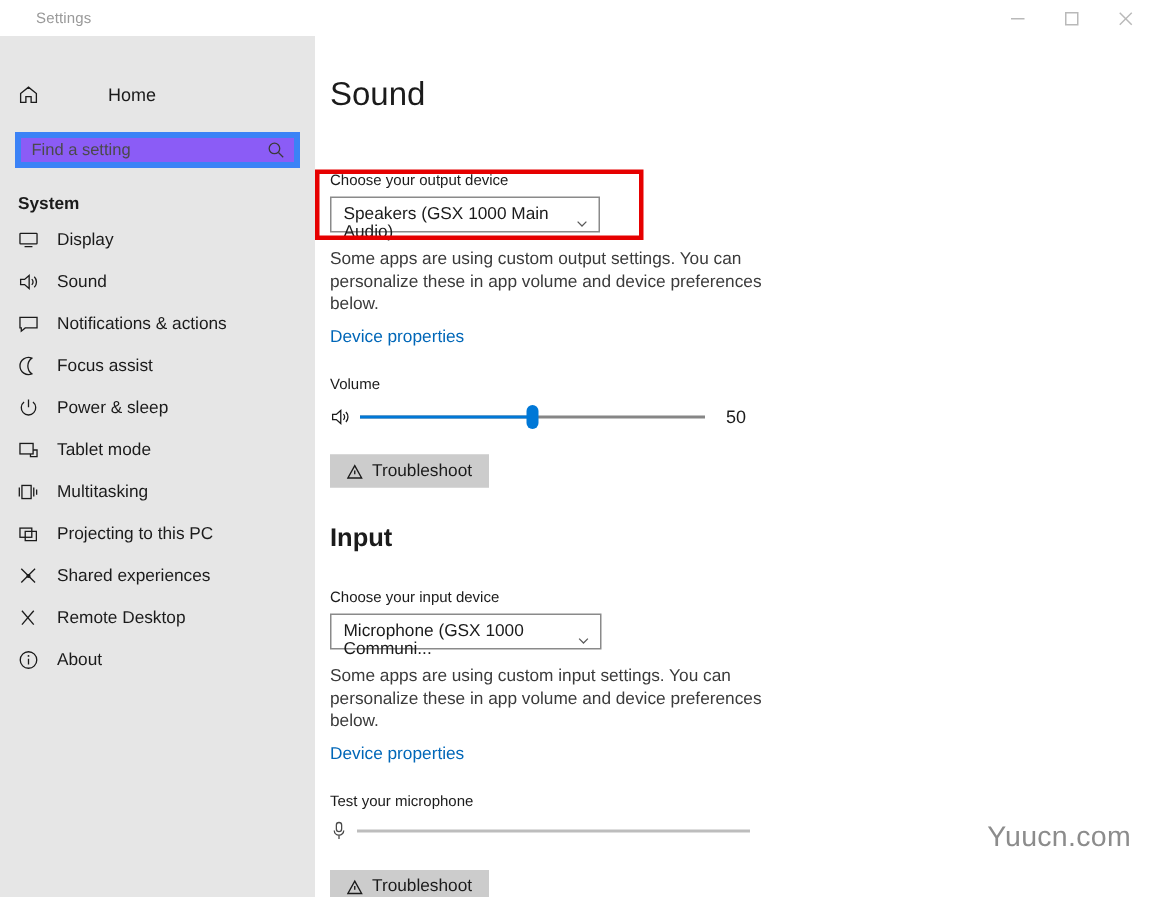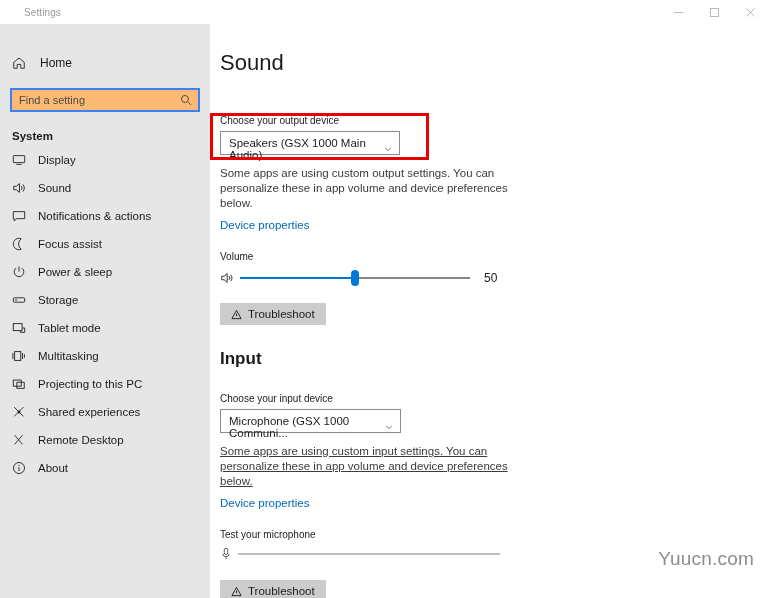--- a/index.html
+++ b/index.html
@@ -55,29 +55,30 @@
     flex: 0 0 210px;
     padding-top: 0;
     position: relative;
   }
   .home-row {
     display: flex;
     align-items: center;
     height: 34px;
     padding-left: 12px;
     margin-top: 22px;
+    gap: 32px;
   }
   .home-row .ico { width: 24px; display:flex; align-items:center; color:#1b1b1b; }
   .home-row .lbl { font-size: 12px; color: #1b1b1b; margin-left: 4px; }
 
   .search-wrap {
     margin: 8px 10px 0 10px;
     height: 24px;
-    background: #fdba74;
-    border: 2px solid #3b82f6;
+    background: #8b5cf6;
+    border: 4px solid #3b82f6;
     display: flex;
     align-items: center;
     position: relative;
   }
   .search-wrap input {
     border: 0;
     outline: 0;
     background: transparent;
     font-family: "Liberation Sans", sans-serif;
     font-size: 11px;
@@ -339,29 +340,20 @@
     <div class="nav-item">
       <span class="ico">
         <svg width="14" height="14" viewBox="0 0 16 16" aria-hidden="true">
           <path d="M4.6 3.5 A5.5 5.5 0 1 0 11.4 3.5" fill="none" stroke="#1b1b1b" stroke-width="1"></path>
           <line x1="8" y1="1.5" x2="8" y2="7.5" stroke="#1b1b1b" stroke-width="1"></line>
         </svg>
       </span>
       <span class="lbl">Power &amp; sleep</span>
     </div>
 
-    <div class="nav-item">
-      <span class="ico">
-        <svg width="14" height="14" viewBox="0 0 16 16" aria-hidden="true">
-          <rect x="1.5" y="5.5" width="13" height="5" rx="1.2" fill="none" stroke="#1b1b1b" stroke-width="1"></rect>
-          <line x1="3.5" y1="8" x2="6" y2="8" stroke="#1b1b1b" stroke-width="1"></line>
-        </svg>
-      </span>
-      <span class="lbl">Storage</span>
-    </div>
 
     <div class="nav-item">
       <span class="ico">
         <svg width="14" height="14" viewBox="0 0 16 16" aria-hidden="true">
           <rect x="1.5" y="3" width="10" height="8" fill="none" stroke="#1b1b1b" stroke-width="1"></rect>
           <path d="M11.5 8 L14.5 8 L14.5 13 L9.5 13 L9.5 11" fill="none" stroke="#1b1b1b" stroke-width="1"></path>
         </svg>
       </span>
       <span class="lbl">Tablet mode</span>
     </div>
@@ -474,21 +466,21 @@
         <div class="sec-head">Input</div>
         <div class="sec-label" style="margin-top:24px;">Choose your input device</div>
         <div class="combo" style="width:181px;margin-top:5px;">
           <span>Microphone (GSX 1000 Communi...</span>
           <span class="chev">
             <svg width="10" height="10" viewBox="0 0 12 12" aria-hidden="true">
                 <path d="M2.5 4.5 L6 8 L9.5 4.5" fill="none" stroke="#5a5a5a" stroke-width="1"></path>
               </svg>
           </span>
         </div>
-        <div class="note" style="margin-top:11px;text-decoration:underline;">Some apps are using custom input settings. You can personalize these in app volume and device preferences below.</div>
+        <div class="note" style="margin-top:11px;">Some apps are using custom input settings. You can personalize these in app volume and device preferences below.</div>
         <div class="link" style="margin-top:8px;">Device properties</div>
 
         <div class="sec-label" style="margin-top:18px;">Test your microphone</div>
         <div class="mic-row" style="margin-top:7px;">
           <span class="mic-ico">
             <svg width="12" height="14" viewBox="0 0 12 16" aria-hidden="true">
               <rect x="4" y="1.5" width="4" height="7" rx="2" fill="none" stroke="#4a4a4a" stroke-width="1"></rect>
               <path d="M2.4 7.6 A3.6 3.6 0 0 0 9.6 7.6" fill="none" stroke="#4a4a4a" stroke-width="1"></path>
               <line x1="6" y1="11.2" x2="6" y2="14" stroke="#4a4a4a" stroke-width="1"></line>
             </svg>

